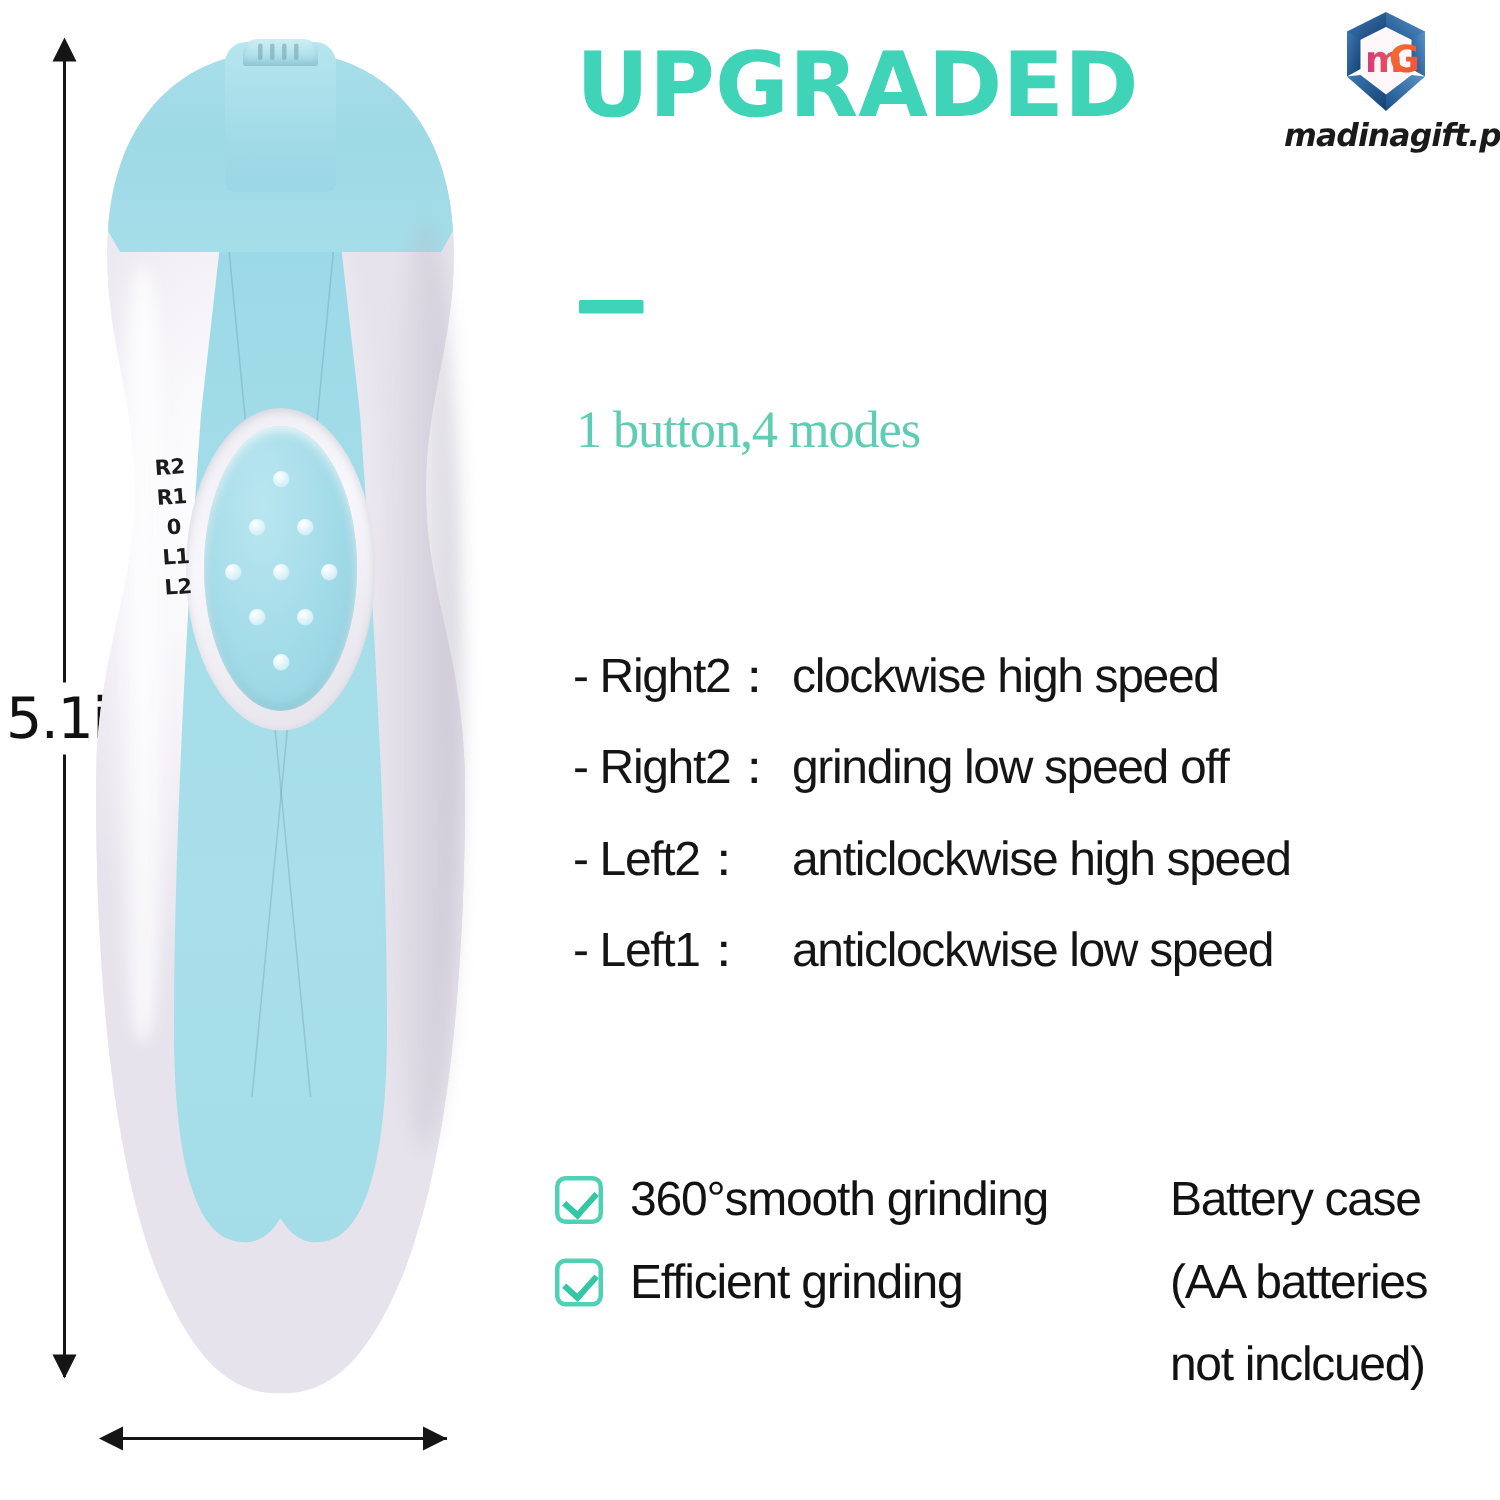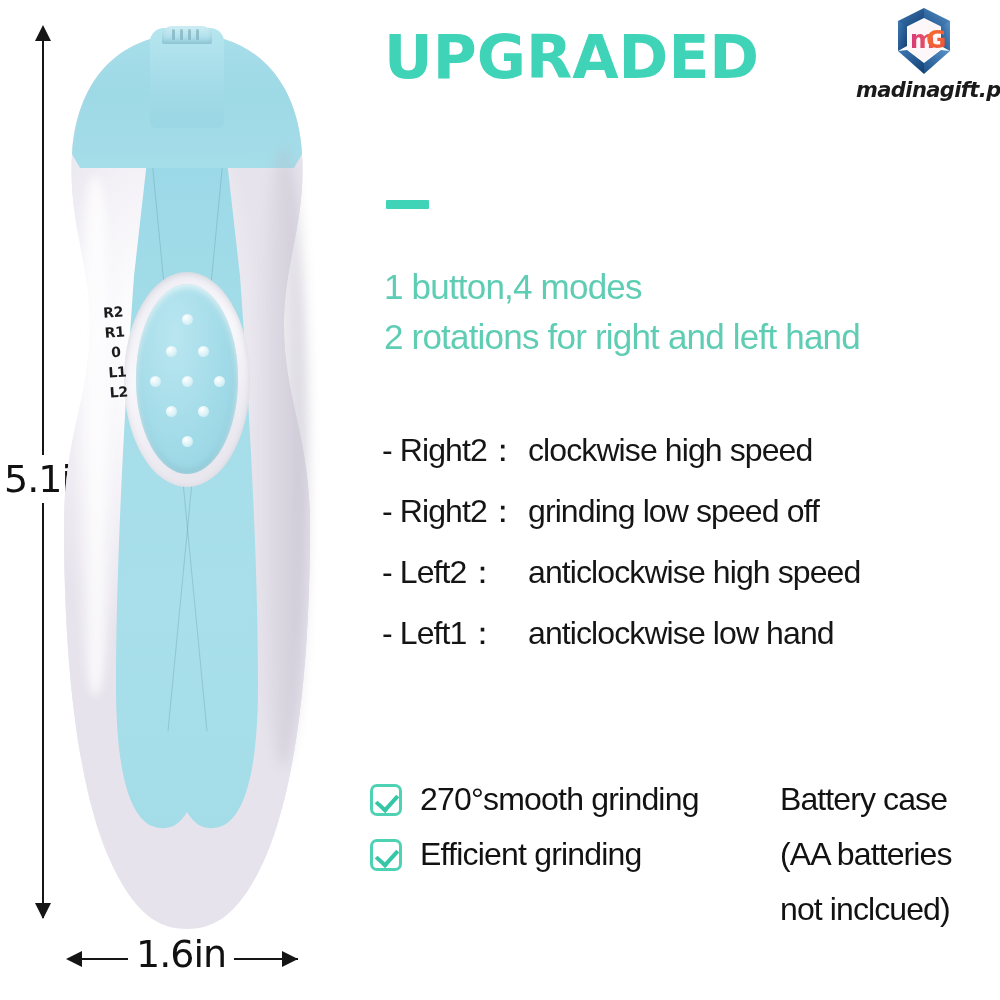--- a/index.html
+++ b/index.html
@@ -216,21 +216,21 @@
     position: absolute;
     left: 16px; top: 200px;
     width: 43px; height: 9px;
     background: #3fd3b8;
     border-radius: 1px;
   }
   .sub-lines {
     position: absolute;
     left: 14px; top: 262px;
     width: 616px;
-    font-family: Liberation Sans, sans-serif;
+    font-family: Liberation Serif, serif;
     font-size: 35px;
     line-height: 50px;
     color: #5ecdb3;
     letter-spacing: -0.8px;
   }
   .mode-list {
     position: absolute;
     left: 12px; top: 420px;
     width: 620px;
     font-family: "Liberation Sans", sans-serif;
@@ -320,21 +320,20 @@
   <div id="product-panel">
 
     <div class="dim-v-arrow-top"></div>
     <div class="dim-v-line"></div>
     <div class="dim-v-arrow-bot"></div>
     <div class="dim-v-label">5.1in</div>
 
     <div class="dim-h-arrow-l"></div>
     <div class="dim-h-line"></div>
     <div class="dim-h-arrow-r"></div>
-    <div class="dim-h-label">1.6in</div>
 
     <div id="device">
       <div class="dev-body"></div>
       <div class="dev-blue-panel"></div>
       <div class="dev-seam-l"></div>
       <div class="dev-seam-r"></div>
       <div class="dev-cap"></div>
       <div class="dev-nozzle"></div>
       <div class="dev-nozzle-top">
         <div class="dev-nozzle-slot" style="left:10px"></div>
@@ -369,42 +368,41 @@
   <div id="content">
 
     <div class="headline">
       <div>UPGRADED</div>
     </div>
 
     <div class="rule"></div>
 
     <div class="sub-lines">
       <div>1 button,4 modes</div>
-      <div>2 rotations for right and left hand</div>
     </div>
 
     <div class="mode-list">
       <div class="mode-row">
         <span class="m-key">- Right2：</span><span>clockwise high speed</span>
       </div>
       <div class="mode-row">
         <span class="m-key">- Right2：</span><span>grinding low speed off</span>
       </div>
       <div class="mode-row">
         <span class="m-key">- Left2：</span><span>anticlockwise high speed</span>
       </div>
       <div class="mode-row">
-        <span class="m-key">- Left1：</span><span>anticlockwise low hand</span>
+        <span class="m-key">- Left1：</span><span>anticlockwise low speed</span>
       </div>
     </div>
 
     <div class="features">
       <div class="feat-row">
         <div class="check-box"></div>
-        <div class="feat-label">270°smooth grinding</div>
+        <div class="feat-label">360°smooth grinding</div>
       </div>
       <div class="feat-row">
         <div class="check-box"></div>
         <div class="feat-label">Efficient grinding</div>
       </div>
     </div>
 
     <div class="battery-note">
       <div>Battery case</div>
       <div>(AA batteries</div>

